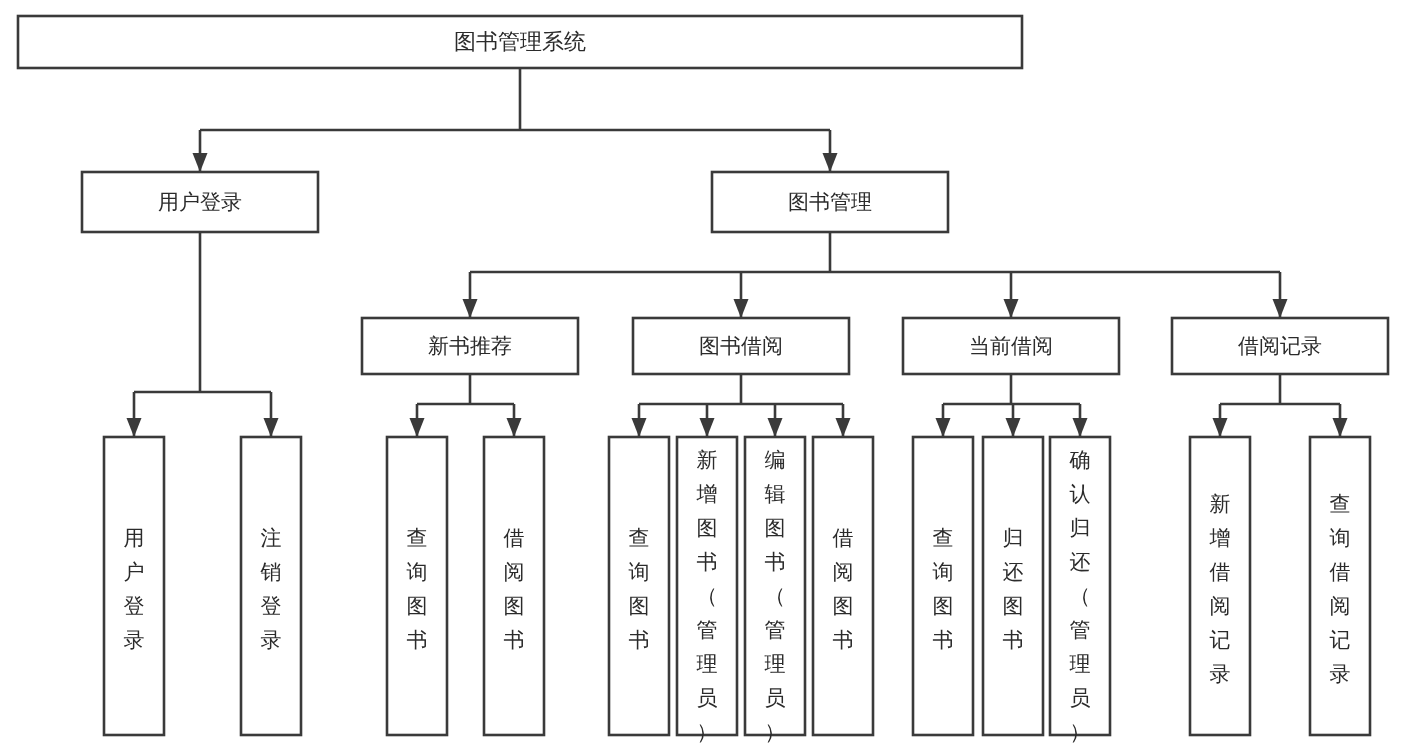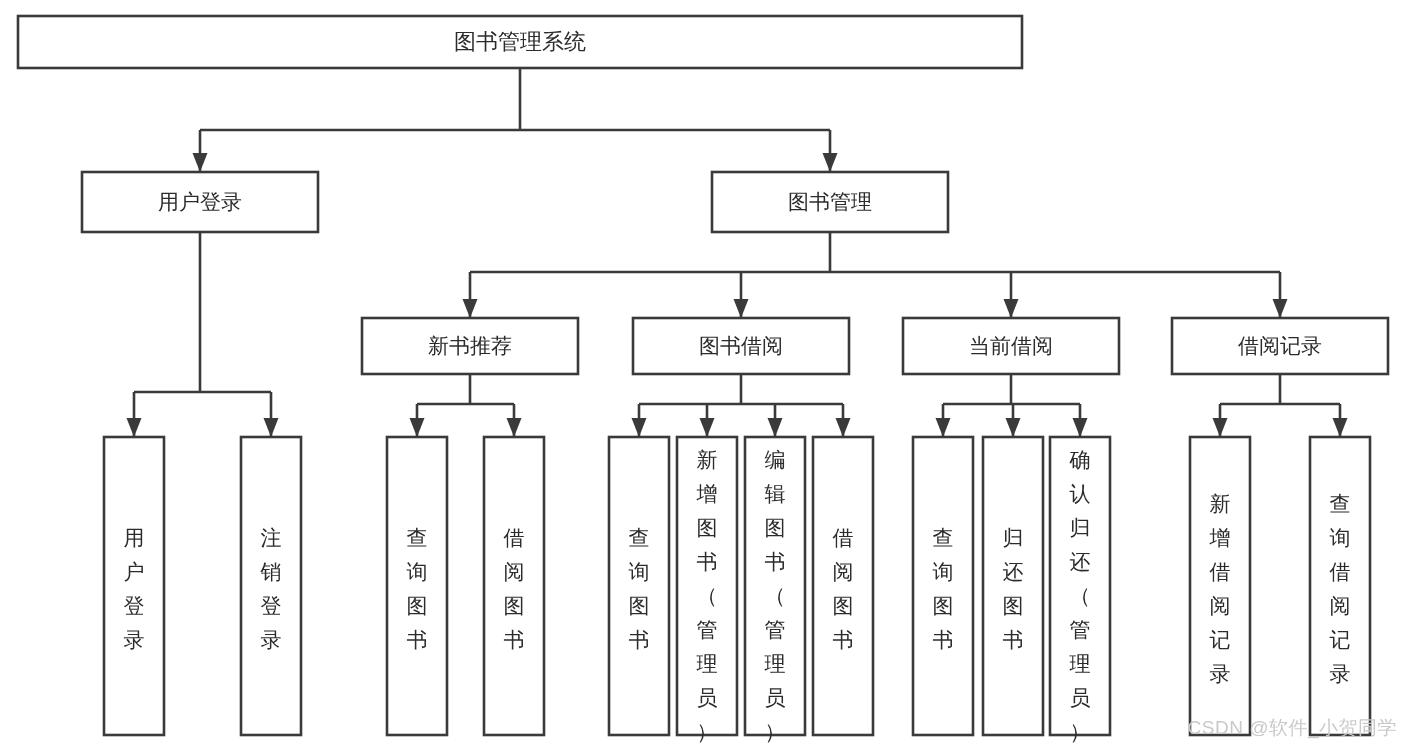--- a/index.html
+++ b/index.html
@@ -204,15 +204,14 @@
       <g>
         <rect x="1190" y="437" width="60" height="298" class="node-box"></rect>
         <text x="1220" y="510.52" class="leaf-label"><tspan x="1220" dy="0">新</tspan><tspan x="1220" dy="34">增</tspan><tspan x="1220" dy="34">借</tspan><tspan x="1220" dy="34">阅</tspan><tspan x="1220" dy="34">记</tspan><tspan x="1220" dy="34">录</tspan></text>
       </g>
       <g>
         <rect x="1310" y="437" width="60" height="298" class="node-box"></rect>
         <text x="1340" y="510.52" class="leaf-label"><tspan x="1340" dy="0">查</tspan><tspan x="1340" dy="34">询</tspan><tspan x="1340" dy="34">借</tspan><tspan x="1340" dy="34">阅</tspan><tspan x="1340" dy="34">记</tspan><tspan x="1340" dy="34">录</tspan></text>
       </g>
     </svg>
 
-  <div class="watermark-text">CSDN @软件_小贺同学</div>
 
 </div>
 
 </body></html>

